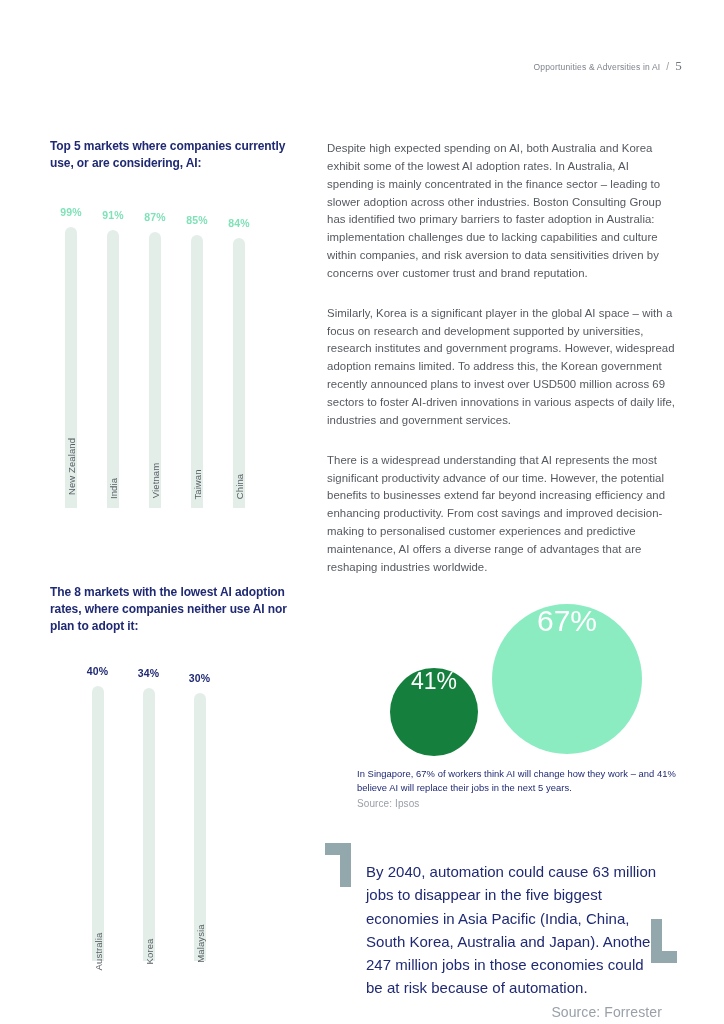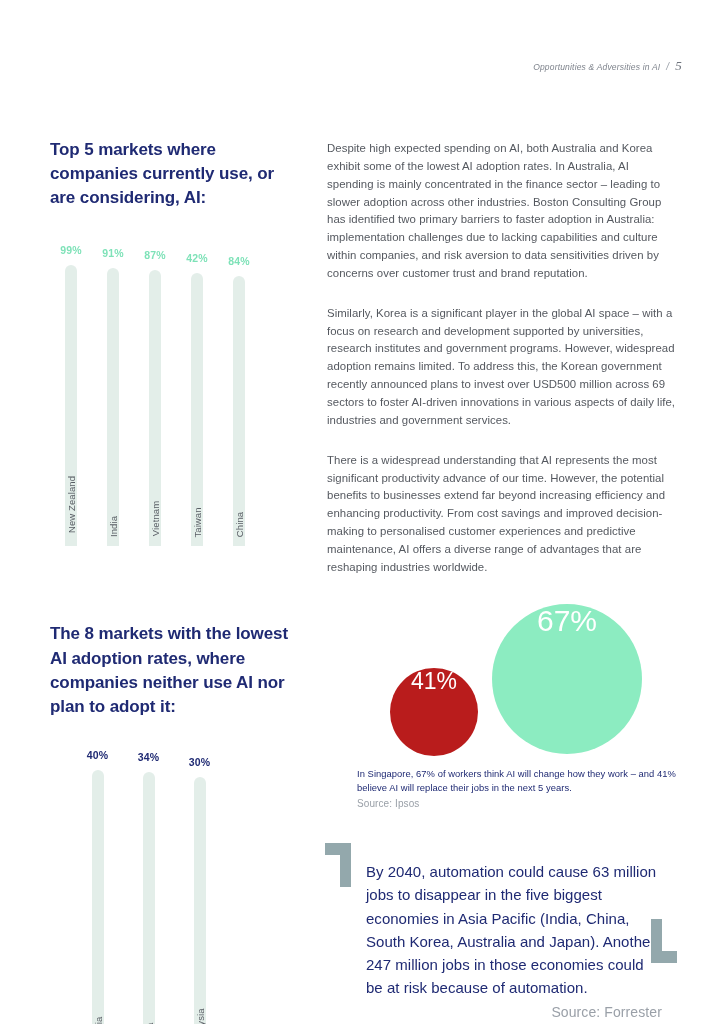--- a/index.html
+++ b/index.html
@@ -28,21 +28,20 @@
     position: absolute;
     top: 58px;
     right: 42px;
     display: flex;
     align-items: baseline;
     gap: 6px;
     font-size: 8.5px;
     letter-spacing: 0.18px;
     color: #7e838c;
     white-space: nowrap;
-    font-style: italic;
   }
   .running-header .slash {
     color: #9aa0a8;
     font-size: 10px;
   }
   .running-header .page-num {
     font-family: "Liberation Serif", serif;
     font-size: 13px;
     color: #6f747d;
   }
@@ -56,21 +55,21 @@
   }
   .col-right {
     position: absolute;
     left: 327px;
     top: 140px;
     width: 350px;
   }
 
   h2.section-heading {
     margin: 0 0 26px 0;
-    font-size: 17px;
+    font-size: 12px;
     font-weight: bold;
     line-height: 1.42;
     color: #1f2a73;
     letter-spacing: -0.1px;
   }
 
   
   .chart {
     position: relative;
   }
@@ -138,21 +137,21 @@
     align-items: flex-start;
     justify-content: center;
     color: #ffffff;
     font-weight: 300;
   }
   .circle-blue {
     width: 88px;
     height: 88px;
     left: 0;
     top: 64px;
-    background: #b91c1c;
+    background: #15803d;
     font-size: 23px;
   }
   .circle-green {
     width: 150px;
     height: 150px;
     left: 102px;
     top: 0;
     background: #8cecc1;
     font-size: 30px;
   }
@@ -257,21 +256,21 @@
 
         <div class="bar-group" style="width:42px;text-align:right;">
           <div class="bar-value">87%</div>
           <div class="bar" style="height:276px;"></div>
           <div class="bar-label" style="bottom:22px;">
             <span class="bar-label-inner">Vietnam</span>
           </div>
         </div>
 
         <div class="bar-group" style="width:42px;">
-          <div class="bar-value">42%</div>
+          <div class="bar-value">85%</div>
           <div class="bar" style="height:273px;"></div>
           <div class="bar-label" style="bottom:18px;">
             <span class="bar-label-inner">Taiwan</span>
           </div>
         </div>
 
         <div class="bar-group" style="width:42px;">
           <div class="bar-value">84%</div>
           <div class="bar" style="height:270px;"></div>
           <div class="bar-label" style="bottom:16px;">

